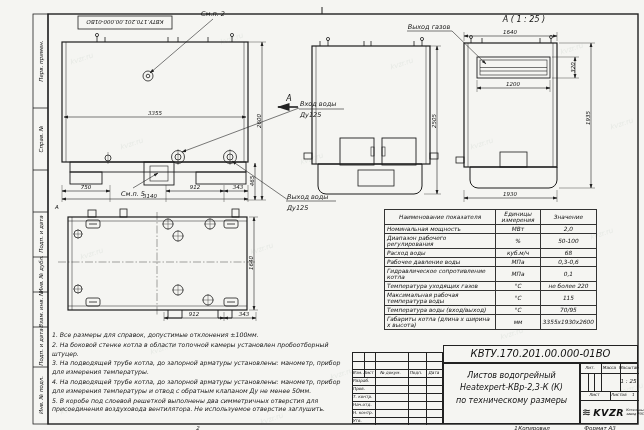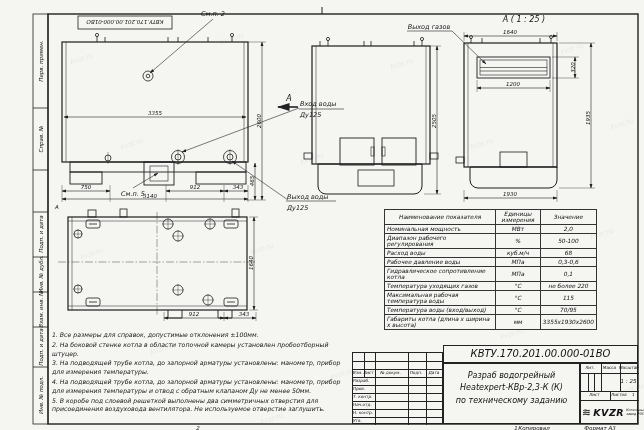--- a/index.html
+++ b/index.html
@@ -414,23 +414,23 @@
   <div class="tb-txt" style="left:425px;top:369.5px;width:18px;text-align:center;">Дата</div>
   <div class="tb-txt" style="left:353px;top:377.5px;">Разраб.</div>
   <div class="tb-txt" style="left:353px;top:385.5px;">Пров.</div>
   <div class="tb-txt" style="left:353px;top:393.5px;">Т. контр.</div>
   <div class="tb-txt" style="left:353px;top:401.5px;">Нач.отд.</div>
   <div class="tb-txt" style="left:353px;top:409.5px;">Н. контр.</div>
   <div class="tb-txt" style="left:353px;top:417.5px;">Утв.</div>
 
   <div class="tb" style="left:443px;top:363px;width:137px;height:61px;"></div>
   <div class="tb-txt c" style="left:443px;top:370px;width:137px;font-size:8px;line-height:1.55;white-space:normal;">
-    <span>Разраб водогрейный</span><br>
+    <span>Листов водогрейный</span><br>
     <span>Heatexpert-КВр-2,3-К (К)</span><br>
-    <span>по техническому заданию</span>
+    <span>по техническому размеры</span>
   </div>
 
   <div class="tb" style="left:580px;top:363px;width:58px;height:61px;">
     <div style="position:absolute;left:0;top:9px;width:58px;border-top:0.7px solid #222;"></div>
     <div style="position:absolute;left:0;top:27px;width:58px;border-top:0.7px solid #222;"></div>
     <div style="position:absolute;left:0;top:36px;width:58px;border-top:0.7px solid #222;"></div>
     <div style="position:absolute;left:20px;top:0;height:27px;border-left:0.7px solid #222;"></div>
     <div style="position:absolute;left:39px;top:0;height:27px;border-left:0.7px solid #222;"></div>
     <div style="position:absolute;left:6.6px;top:9px;height:18px;border-left:0.7px solid #222;"></div>
     <div style="position:absolute;left:13.3px;top:9px;height:18px;border-left:0.7px solid #222;"></div>

